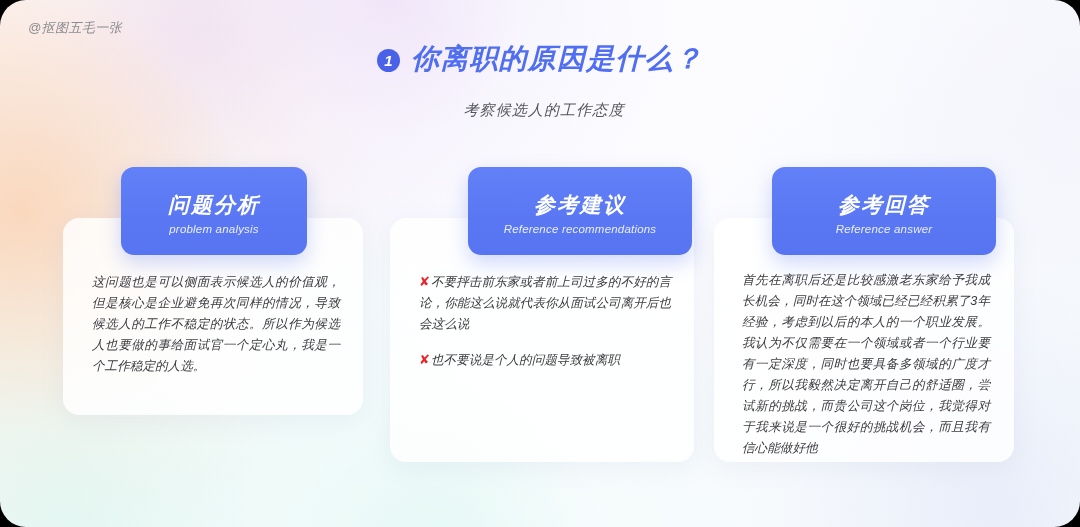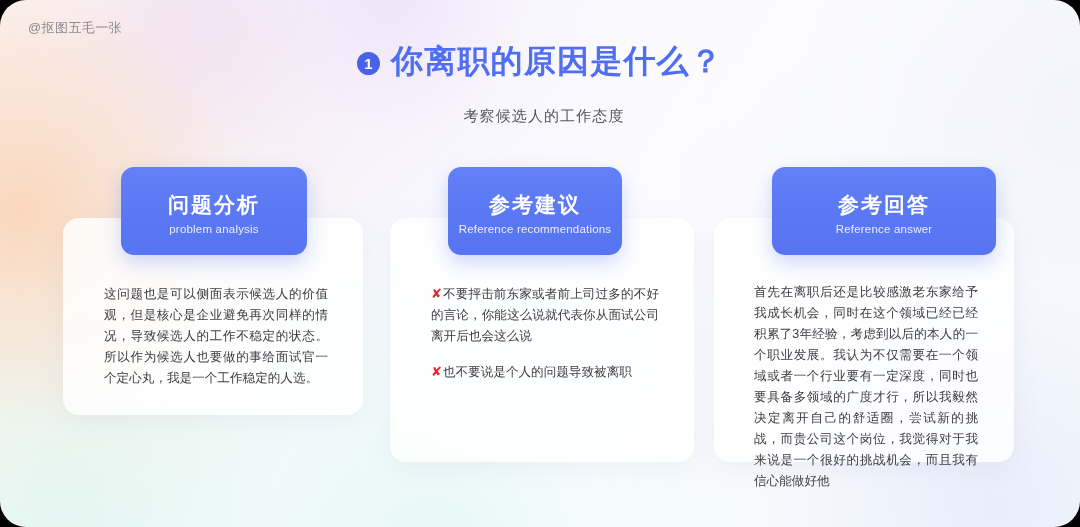--- a/index.html
+++ b/index.html
@@ -17,20 +17,21 @@
     background-color: #fbfbfe;
     background-image:
       radial-gradient(circle at 2% 40%, rgba(250, 214, 186, 0.95) 0%, rgba(250, 216, 190, 0.55) 10%, rgba(252, 232, 214, 0.18) 20%, rgba(255,255,255,0) 32%),
       radial-gradient(circle at 18% 6%, rgba(238, 224, 246, 0.85) 0%, rgba(242, 232, 250, 0.35) 14%, rgba(255,255,255,0) 30%),
       radial-gradient(circle at 36% 0%, rgba(236, 222, 248, 0.75) 0%, rgba(244, 236, 252, 0.3) 16%, rgba(255,255,255,0) 34%),
       radial-gradient(circle at 6% 96%, rgba(225, 247, 243, 0.95) 0%, rgba(234, 250, 247, 0.5) 18%, rgba(255,255,255,0) 40%),
       radial-gradient(circle at 40% 104%, rgba(226, 248, 244, 0.9) 0%, rgba(238, 251, 249, 0.4) 20%, rgba(255,255,255,0) 44%),
       radial-gradient(circle at 92% 96%, rgba(231, 234, 250, 0.8) 0%, rgba(243, 245, 253, 0.35) 20%, rgba(255,255,255,0) 44%),
       radial-gradient(circle at 99% 20%, rgba(244, 243, 252, 0.9) 0%, rgba(250, 250, 254, 0.4) 22%, rgba(255,255,255,0) 46%),
       linear-gradient(115deg, #fdf4ec 0%, #fdf8f4 14%, #fafafe 38%, #fdfdff 60%, #f6fcfb 86%, #f2fbf9 100%);
+    font-style: italic;
   }
 
   
   .watermark {
     position: absolute;
     left: 28px;
     top: 19px;
     font-size: 13px;
     color: #8b8b90;
     letter-spacing: 0.4px;
@@ -58,21 +59,21 @@
     background: #4a62e8;
     color: #ffffff;
     font-size: 15px;
     font-weight: bold;
     line-height: 23px;
     text-align: center;
     flex: 0 0 auto;
     margin-top: 2px;
   }
   .title-text {
-    font-size: 32px;
+    font-size: 28px;
     font-weight: bold;
     color: #4f6ef2;
     letter-spacing: 1.2px;
     white-space: nowrap;
   }
   .subtitle {
     margin-top: 23px;
     font-size: 15px;
     color: #55555a;
     letter-spacing: 1.1px;
@@ -94,21 +95,21 @@
     position: absolute;
     border-radius: 13px;
     background: linear-gradient(180deg, #6280f7 0%, #5a78f3 55%, #5774f1 100%);
     box-shadow: 0 8px 20px rgba(86, 114, 235, 0.28);
     color: #ffffff;
     text-align: center;
     box-sizing: border-box;
     padding-top: 26px;
   }
   .pill-1 { left: 121px; top: 167px; width: 186px; height: 88px; }
-  .pill-2 { left: 448px; top: 167px; width: 174px; height: 88px; }
+  .pill-2 { left: 468px; top: 167px; width: 224px; height: 88px; }
   .pill-3 { left: 772px; top: 167px; width: 224px; height: 88px; }
 
   .pill-cn {
     font-size: 21px;
     font-weight: bold;
     letter-spacing: 2px;
     line-height: 1.1;
   }
   .pill-en {
     margin-top: 7px;
@@ -121,21 +122,21 @@
     position: absolute;
     font-size: 12.6px;
     line-height: 21px;
     color: #3b3b40;
     text-align: justify;
   }
   .body-1 { left: 92px;  top: 272px; width: 248px; }
   .body-2 { left: 419px; top: 271px; width: 252px; }
   .body-3 { left: 742px; top: 270px; width: 248px; }
 
-  .para { margin: 12px; }
+  .para { margin: 0; }
   .para + .para { margin-top: 19px; }
   .para-tight + .para-tight { margin-top: 14px; }
 
   .xmark {
     color: #e8252a;
     font-weight: bold;
     font-size: 13px;
     margin-right: 1px;
   }
 </style>

